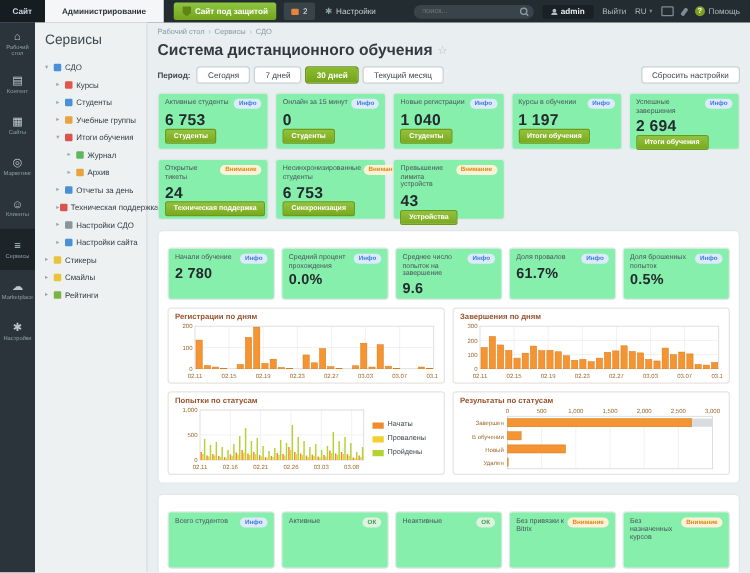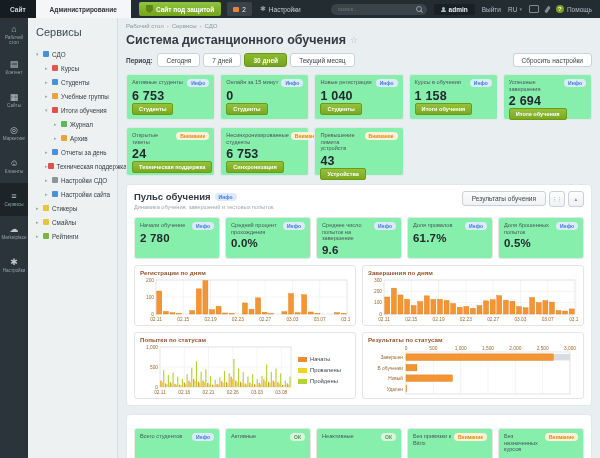--- a/index.html
+++ b/index.html
@@ -302,21 +302,21 @@
               <span class="badge b-info">Инфо</span>
             </div>
           <div class="num">1 040</div>
           <span class="gbtn">Студенты</span>
         </div>
         <div class="card">
           <div class="card-head">
               <span class="card-label">Курсы в обучении</span>
               <span class="badge b-info">Инфо</span>
             </div>
-          <div class="num">1 158</div>
+          <div class="num">1 197</div>
           <span class="gbtn">Итоги обучения</span>
         </div>
         <div class="card">
           <div class="card-head">
               <span class="card-label">Успешные завершения</span>
               <span class="badge b-info">Инфо</span>
             </div>
           <div class="num">2 694</div>
           <span class="gbtn">Итоги обучения</span>
         </div>
@@ -343,34 +343,20 @@
           <div class="card-head">
               <span class="card-label">Превышение лимита устройств</span>
               <span class="badge b-warn">Внимание</span>
             </div>
           <div class="num">43</div>
           <span class="gbtn">Устройства</span>
         </div>
       </div>
 
       <div class="panel">
-        <div class="panel-head">
-          <div class="ph-left">
-            <div class="ph-titlerow">
-              <span class="panel-title">Пульс обучения</span>
-              <span class="badge b-info">Инфо</span>
-            </div>
-            <span class="panel-sub">Динамика обучения, завершений и тестовых попыток.</span>
-          </div>
-          <div class="panel-actions">
-            <span class="abtn">Результаты обучения</span>
-            <span class="sqbtn">⋮⋮</span>
-            <span class="sqbtn">▴</span>
-          </div>
-        </div>
 
         <div class="cards metric">
           <div class="card">
             <div class="card-head">
                 <span class="card-label">Начали обучение</span>
                 <span class="badge b-info">Инфо</span>
               </div>
             <div class="num">2 780</div>
           </div>
           <div class="card">

